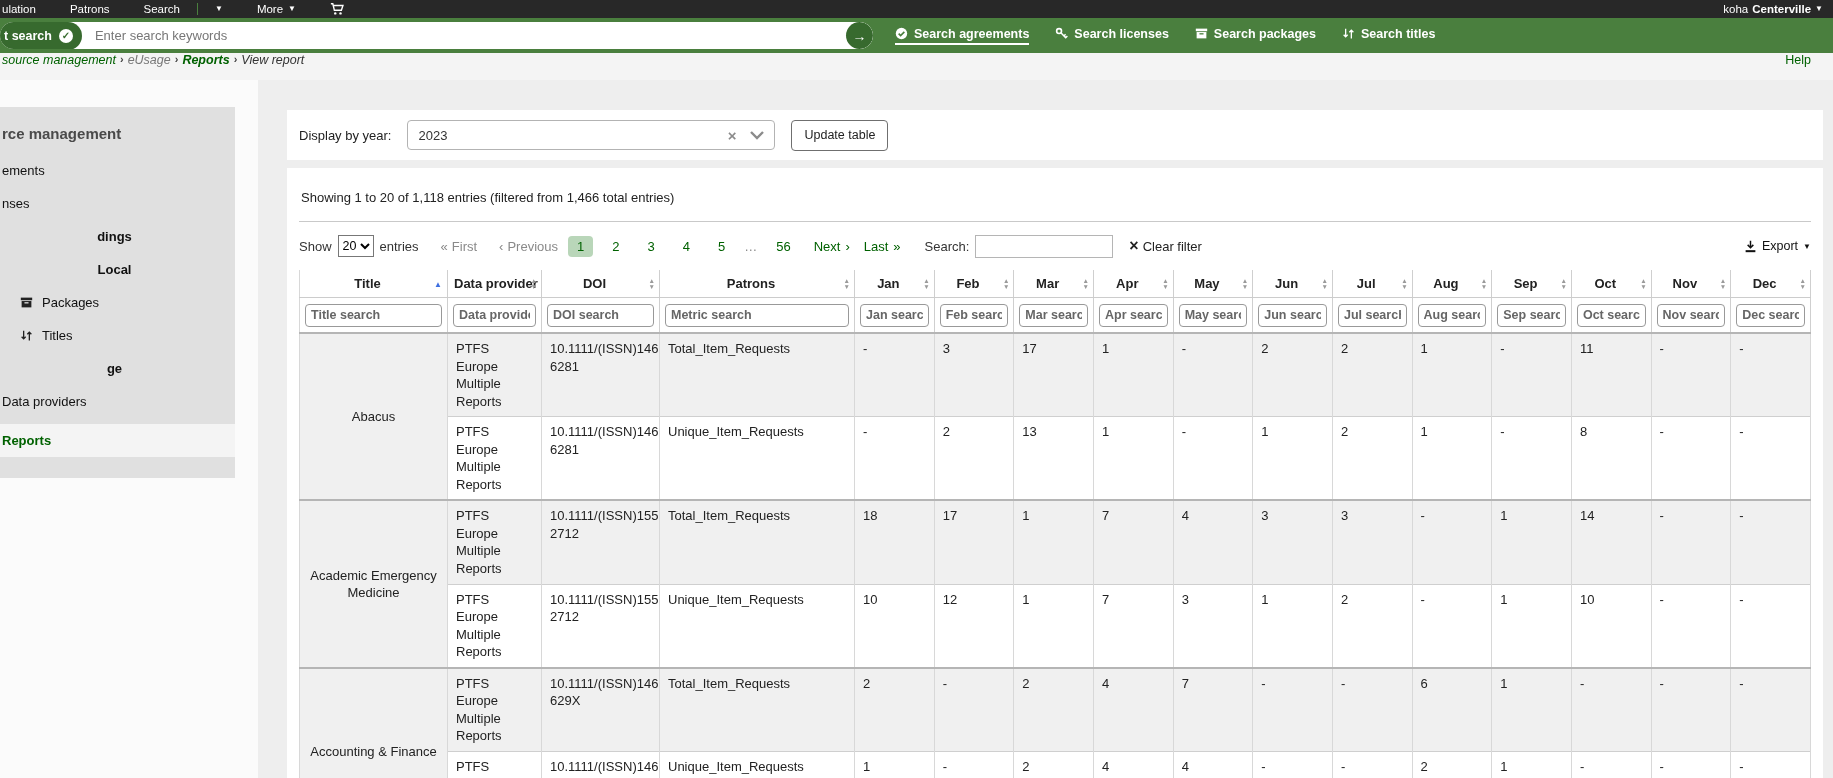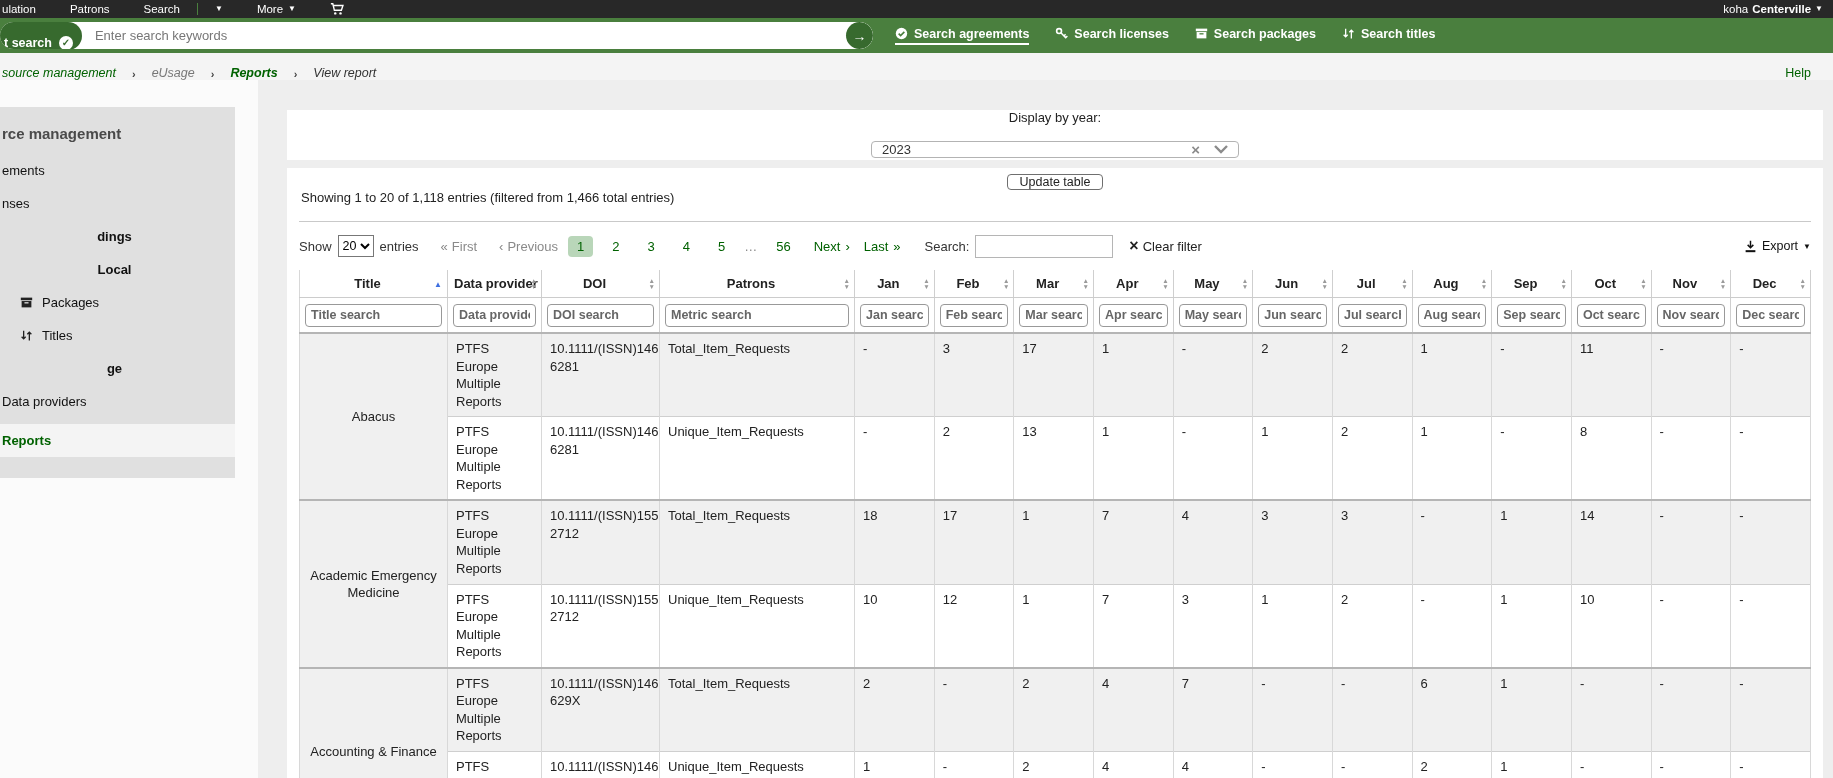--- a/index.html
+++ b/index.html
@@ -12,32 +12,32 @@
   .nav-item{padding:0 17px;display:flex;align-items:center;gap:5px;cursor:pointer;white-space:nowrap;}
   .nav-item:first-child{padding-left:2px;}
   .nav-divider{width:1px;height:12px;background:#4a7f3e;}
   .caret{font-size:8px;line-height:1;}
   .nav-right{display:flex;align-items:center;gap:4px;cursor:pointer;}
   .nav-right b{font-weight:700;}
 
   
   .searchbar{height:35px;flex:none;background:#4a7f3e;display:flex;align-items:center;}
   .search-pill{width:873px;height:27px;background:#fff;border-radius:14px;display:flex;align-items:center;flex:none;overflow:hidden;}
-  .scope{height:28px;background:#376a2e;color:#fff;border-radius:0 14px 14px 0;display:flex;align-items:flex-end;gap:7px;padding:0 9px 0 4px;font-size:12.5px;font-weight:700;cursor:pointer;flex:none;}
+  .scope{height:28px;background:#376a2e;color:#fff;border-radius:0 14px 14px 0;display:flex;align-items:center;gap:7px;padding:0 9px 0 4px;font-size:12.5px;font-weight:700;cursor:pointer;flex:none;}
   .badge{width:14px;height:14px;border-radius:50%;background:#fff;color:#376a2e;font-size:10px;font-weight:700;display:flex;align-items:center;justify-content:center;line-height:1;}
   .search-pill input{flex:1;border:none;outline:none;font-size:13px;padding:0 8px 0 13px;color:#444;}
   .search-pill input::placeholder{color:#777;opacity:1;}
   .go-btn{width:27px;height:27px;flex:none;border:none;border-radius:50%;background:#376a2e;color:#fff;font-size:14px;display:flex;align-items:center;justify-content:center;cursor:pointer;margin-right:0;}
   .search-links{display:flex;align-items:center;gap:26px;margin-left:22px;color:#fff;font-size:12.5px;font-weight:700;}
   .slink{display:flex;align-items:center;gap:6px;cursor:pointer;padding-bottom:2px;border-bottom:2px solid transparent;white-space:nowrap;}
   .slink.active{border-bottom-color:#fff;}
   .slink svg{display:block;}
 
   
-  .breadcrumb{height:27px;flex:none;background:#f4f4f4;display:flex;align-items:flex-end;font-size:12.5px;font-style:italic;color:#333;gap:16px;padding:0 22px 0 2px;}
+  .breadcrumb{height:27px;flex:none;background:#f4f4f4;display:flex;align-items:flex-start;font-size:12.5px;font-style:italic;color:#333;gap:4px;padding:0 22px 0 2px;}
   .bc-link{color:#006100;cursor:pointer;}
   .bc-link.bold{font-weight:700;}
   .bc-muted{color:#777;}
   .bc-sep{font-style:normal;font-weight:700;color:#444;font-size:11px;}
   .bc-current{color:#333;}
   .help-link{margin-left:auto;color:#006100;font-style:normal;cursor:pointer;}
 
   
   .main{flex:1;display:flex;background:#fbfbfb;min-height:0;gap:23px;}
   .side-col{width:235px;flex:none;padding-top:27px;background:#fbfbfb;}
@@ -47,21 +47,21 @@
   .side-item.bold{font-weight:700;text-align:center;}
   .side-item.icon-item{padding-left:20px;display:flex;align-items:center;gap:9px;}
   .side-item.active{background:#f4f4f4;color:#006100;font-weight:700;}
   .side-strip{height:21px;background:#e0e0e0;}
   .side-item svg{display:block;}
 
   .content-col{flex:1;background:#eeeeee;padding:30px 10px 0 29px;min-width:0;}
   .card{background:#fff;}
 
   
-  .card-year{height:50px;display:flex;align-items:center;gap:16px;padding:0 12px;margin-bottom:8px;flex-direction:column;}
+  .card-year{height:50px;display:flex;align-items:center;gap:16px;padding:0 12px;margin-bottom:8px;}
   .year-label{font-size:13px;color:#222;white-space:nowrap;}
   .year-select{width:368px;height:30px;border:1px solid #b3b3b3;border-radius:4px;display:flex;align-items:center;padding:0 10px;font-size:13px;color:#333;cursor:pointer;box-sizing:border-box;}
   .year-value{flex:1;}
   .ys-x{color:#8b8b8b;font-size:15px;font-weight:700;margin-right:14px;cursor:pointer;line-height:1;}
   .update-btn{height:31px;padding:0 12px;background:#fff;border:1px solid #6f6f6f;border-radius:4px;font-size:12.5px;color:#222;cursor:pointer;font-family:inherit;}
 
   
   .card-table{padding:12px 12px 0 12px;min-height:620px;}
   .summary{font-size:13px;color:#222;margin:10px 0 16px 2px;}
   .card-table hr{border:none;border-top:1px solid #c9c9c9;margin:0;}

